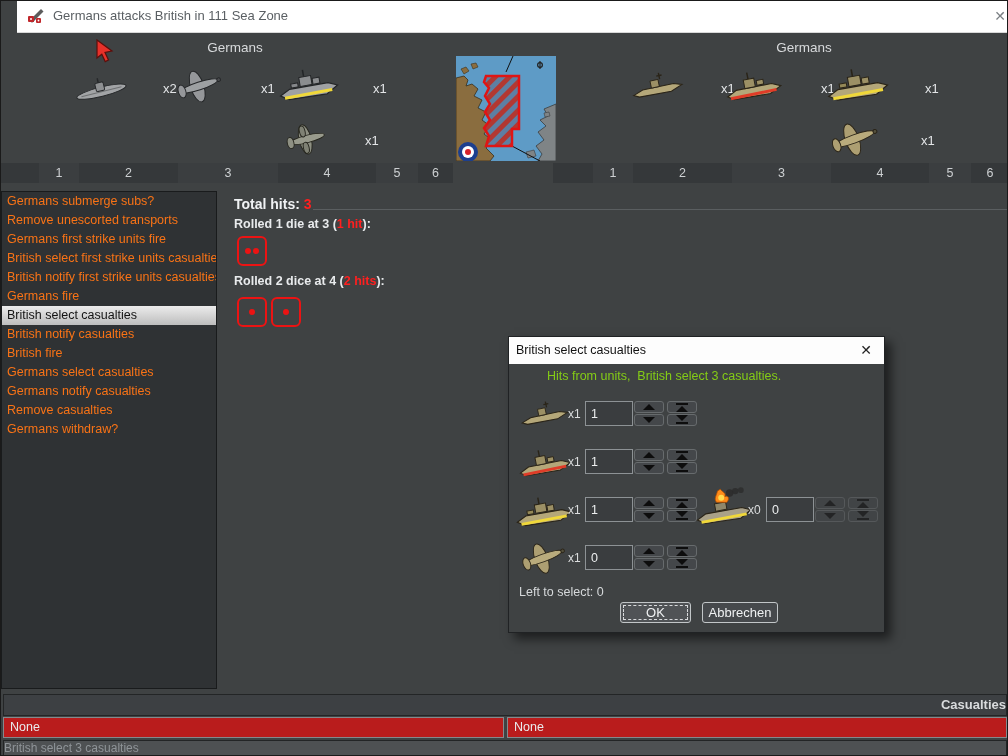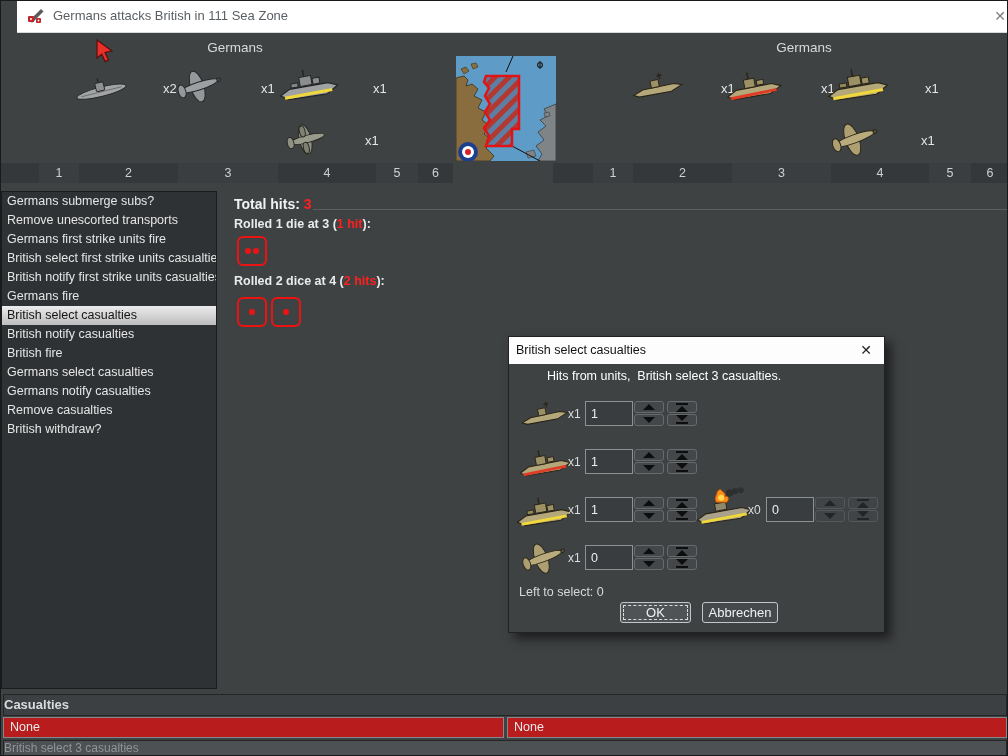--- a/index.html
+++ b/index.html
@@ -19,42 +19,42 @@
   .unit-count{position:absolute;font-size:13px;color:#e3e5e7;margin-left:36px;}
   .map-thumb{position:absolute;left:455px;top:55px;width:100px;height:105px;}
   .cursor{position:absolute;left:94px;top:38px;width:20px;height:24px;}
   
   .strip-cell{position:absolute;top:162px;height:20px;line-height:20px;text-align:center;
               font-size:12.5px;color:#cdd0d2;}
   .shadeA{background:#35383a;} .shadeB{background:#3b3e40;}
   
   .steps-panel{position:absolute;left:0;top:190px;width:216px;height:498px;background:#2f3234;
                border:1px solid #191b1c;box-sizing:border-box;}
-  .step-item{height:19px;line-height:19px;padding-left:5px;font-size:12.5px;color:#e5e5e5;
+  .step-item{height:19px;line-height:19px;padding-left:5px;font-size:12.5px;color:#f97316;
              white-space:nowrap;overflow:hidden;cursor:default;}
   .step-item.selected{background:linear-gradient(#ececec,#bdbdbd);color:#141414;}
   
   .total-hits{position:absolute;left:233px;top:195px;font-size:14px;font-weight:bold;color:#f0f2f4;}
   .red-text{color:#ff1f1f;}
   .hits-rule{position:absolute;left:312px;right:0;top:208px;border-top:1px solid #5a5e60;}
   .roll-label{position:absolute;left:233px;font-size:12.5px;font-weight:bold;color:#e9ebed;}
   .die{position:absolute;width:30px;height:30px;border:2px solid #ec1313;border-radius:6px;box-sizing:border-box;}
   .die::before,.die::after{content:"";position:absolute;width:6px;height:6px;border-radius:50%;
       background:#ec1313;display:none;}
   .die.pips-1::after{display:block;left:50%;top:50%;transform:translate(-50%,-50%);}
   .die.pips-2::before{display:block;left:6px;top:50%;transform:translateY(-50%);}
   .die.pips-2::after{display:block;right:6px;top:50%;transform:translateY(-50%);}
   
   .dialog{position:absolute;left:507px;top:335px;width:377px;height:297px;background:#3f4243;
           border:1px solid #202224;box-sizing:border-box;box-shadow:6px 6px 10px rgba(0,0,0,0.55);}
   .dialog-titlebar{position:absolute;left:0;top:0;width:100%;height:27px;background:#fdfdfd;}
   .dialog-title{position:absolute;left:7px;top:0;line-height:27px;font-size:12.5px;color:#111;}
   .dialog-close{position:absolute;right:4px;top:0;width:28px;height:27px;text-align:center;
                 line-height:27px;font-size:14px;color:#222;cursor:pointer;}
-  .dialog-msg{position:absolute;left:38px;top:32px;font-size:12.5px;color:#ffffff;white-space:pre;}
+  .dialog-msg{position:absolute;left:38px;top:32px;font-size:12.5px;color:#84cc16;white-space:pre;}
   .d-icon{position:absolute;}
   .d-count{position:absolute;font-size:12px;color:#dcdedf;}
   .d-field{position:absolute;width:48px;height:25px;background:#3a3d3f;border:1px solid #8d9295;
            color:#eceeef;font-size:12.5px;font-family:"Liberation Sans",sans-serif;
            padding:0 0 0 5px;box-sizing:border-box;}
   .spin-pair{position:absolute;width:30px;height:25px;display:flex;flex-direction:column;gap:1px;}
   .spin-btn{flex:1;background:#44474a;border:1px solid #676b6d;border-radius:3px;
             display:flex;align-items:center;justify-content:center;flex-direction:column;
             cursor:pointer;box-sizing:border-box;padding:0;}
   .tri-up{width:0;height:0;border-left:6px solid transparent;border-right:6px solid transparent;
@@ -64,21 +64,21 @@
   .lim-bar{width:12px;height:2px;background:#0d0d0d;margin:1px 0;}
   .disabled-group{opacity:0.55;}
   .left-select{position:absolute;left:10px;top:248px;font-size:12.5px;color:#d6d9db;}
   .dlg-btn{position:absolute;top:265px;height:21px;background:#46494c;border:1px solid #c2c6c8;
            border-radius:3px;color:#eff1f2;font-size:13px;text-align:center;line-height:19px;
            box-sizing:border-box;cursor:pointer;}
   .ok-btn{left:111px;width:71px;background:#505356;outline:1px dashed #d8dadc;outline-offset:-4px;}
   .cancel-btn{left:193px;width:76px;}
   
   .cas-header{position:absolute;left:2px;top:693px;width:1004px;height:22px;background:#3d4043;
-              border:1px solid #232526;box-sizing:border-box;text-align:left;line-height:20px;
+              border:1px solid #232526;box-sizing:border-box;text-align:right;line-height:20px;
               font-size:13px;font-weight:bold;color:#d9dbdd;}
   .cas-panel{position:absolute;top:716px;height:21px;background:#b91c1c;border:1px solid #85898c;
              box-sizing:border-box;font-size:12.5px;color:#e9ebec;line-height:19px;padding-left:6px;}
   .cas-left{left:2px;width:501px;} .cas-right{left:506px;width:500px;}
   .statusbar{position:absolute;left:2px;top:739px;width:1004px;height:16px;background:#4e5153;
              border:1px solid #232526;box-sizing:border-box;line-height:14px;
              font-size:12px;color:#8f9498;}
   .hidden-defs{position:absolute;width:0;height:0;overflow:hidden;}
 </style>
 </head>
@@ -314,21 +314,21 @@
     <div class="step-item">Germans first strike units fire</div>
     <div class="step-item">British select first strike units casualties</div>
     <div class="step-item">British notify first strike units casualties</div>
     <div class="step-item">Germans fire</div>
     <div class="step-item selected">British select casualties</div>
     <div class="step-item">British notify casualties</div>
     <div class="step-item">British fire</div>
     <div class="step-item">Germans select casualties</div>
     <div class="step-item">Germans notify casualties</div>
     <div class="step-item">Remove casualties</div>
-    <div class="step-item">British withdraw?</div>
+    <div class="step-item">Germans withdraw?</div>
   </div>
 
   <div class="total-hits"><span>Total hits: </span><span class="red-text">3</span></div>
   <div class="hits-rule"></div>
 
   <div class="roll-label" style="top:216px;"><span>Rolled 1 die at 3 (</span><span class="red-text">1 hit</span><span>):</span></div>
   <div class="die pips-2" style="left:236px;top:235px;"></div>
 
   <div class="roll-label" style="top:273px;"><span>Rolled 2 dice at 4 (</span><span class="red-text">2 hits</span><span>):</span></div>
   <div class="die pips-1" style="left:236px;top:296px;"></div>

